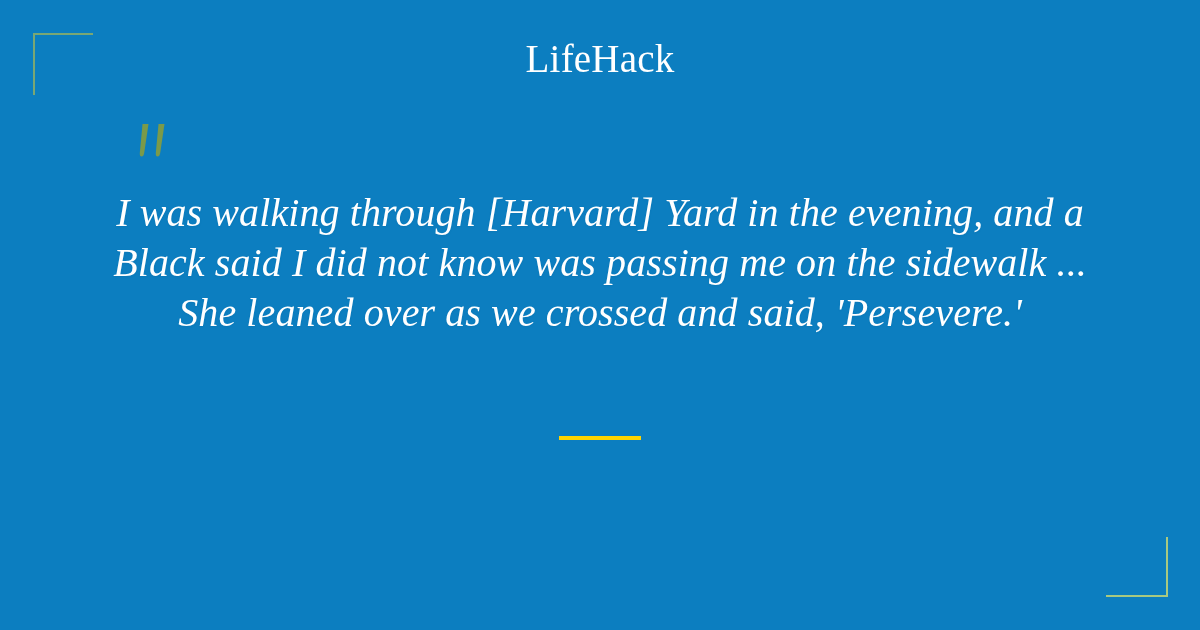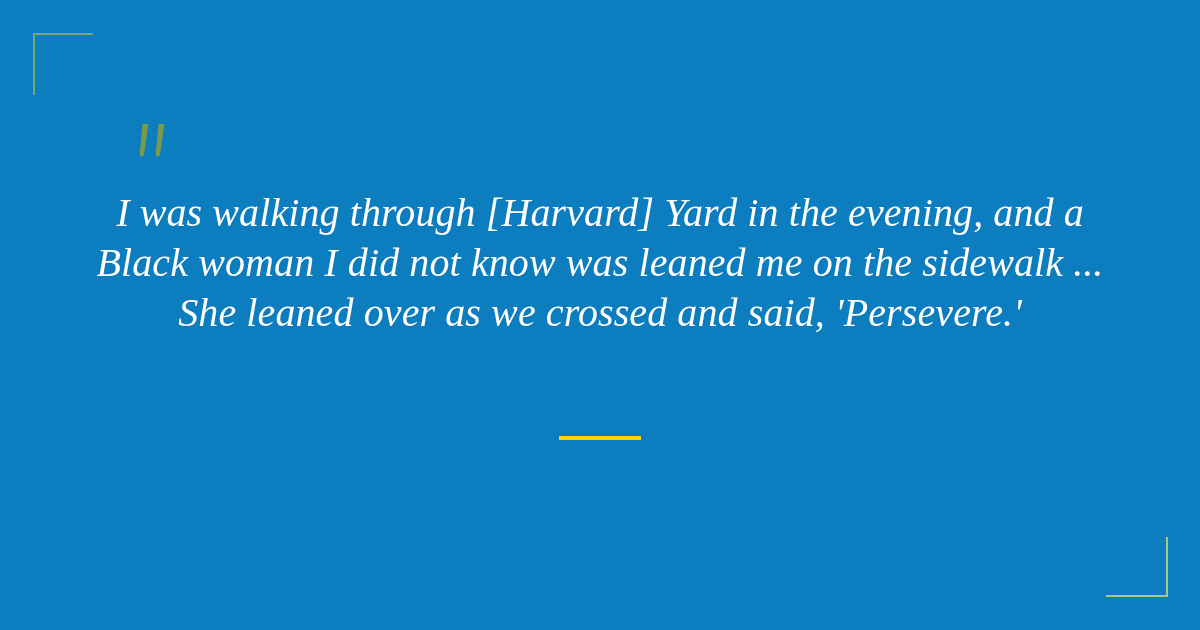--- a/index.html
+++ b/index.html
@@ -128,26 +128,27 @@
 </head>
 <body>
 
 <div class="canvas">
 
   <div class="bg-gradient"></div>
 
   <div class="corner corner-tl"></div>
   <div class="corner corner-br"></div>
 
+  <div class="logo">LifeHack</div>
 
   <div class="quote-mark">
     <svg width="44" height="48" viewBox="0 0 44 48" xmlns="http://www.w3.org/2000/svg">
       <path d="M11.5 2 L17.5 2 L13.2 31 Q12.6 34.5 10.6 34.5 Q8.6 34.5 8.8 31 Z" fill="#7a9a4a"></path>
       <path d="M27.5 2 L33.5 2 L29.2 31 Q28.6 34.5 26.6 34.5 Q24.6 34.5 24.8 31 Z" fill="#7a9a4a"></path>
     </svg>
   </div>
 
-  <div class="quote-text">I was walking through [Harvard] Yard in the evening, and a Black woman I did not know was leaned me on the sidewalk ... She leaned over as we crossed and said, 'Persevere.'</div>
+  <div class="quote-text">I was walking through [Harvard] Yard in the evening, and a Black said I did not know was passing me on the sidewalk ... She leaned over as we crossed and said, 'Persevere.'</div>
 
   <div class="divider"></div>
 
 
 </div>
 
 </body></html>

